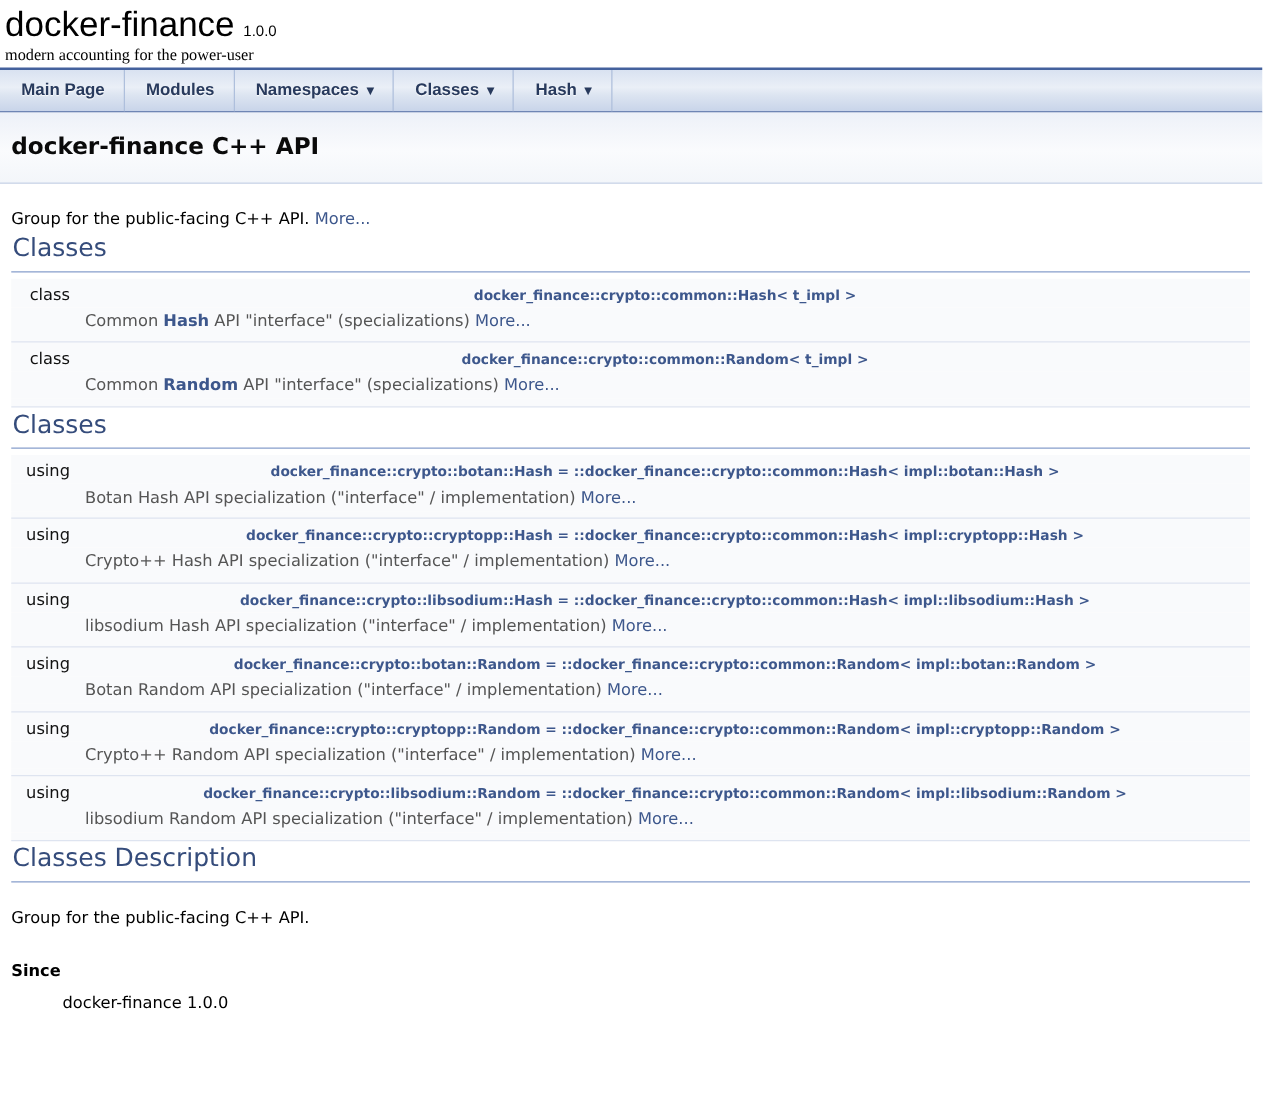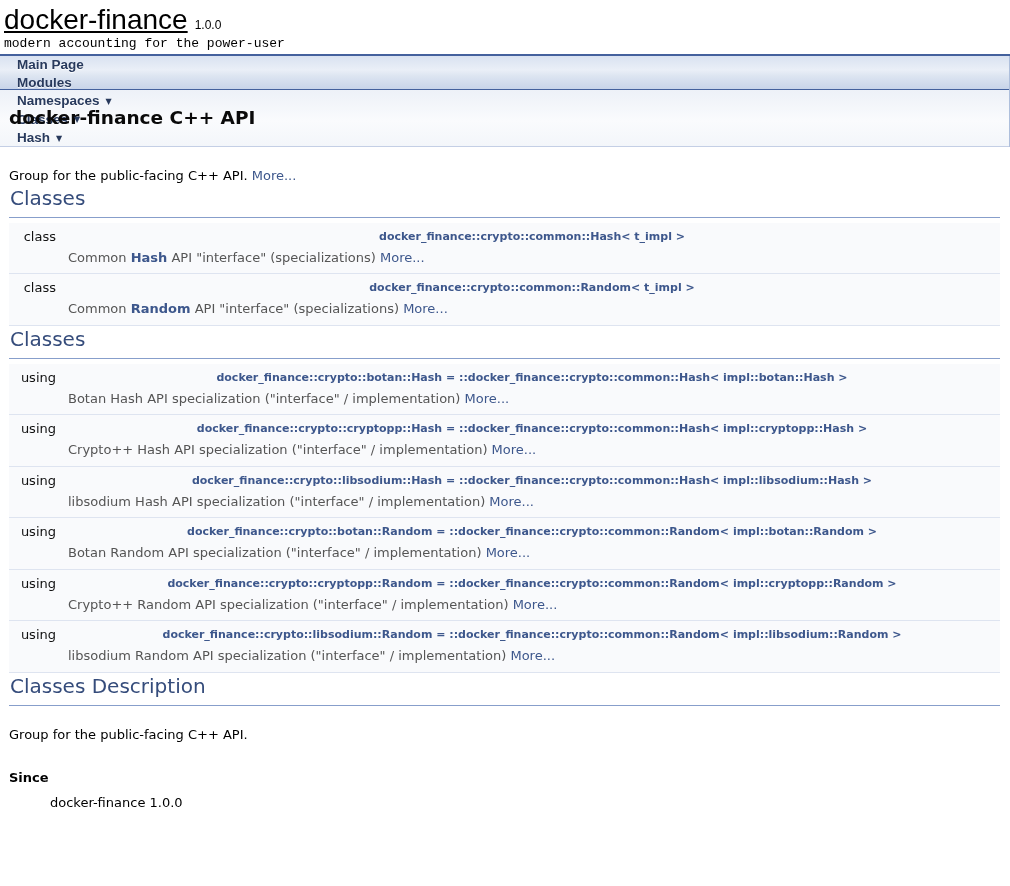--- a/index.html
+++ b/index.html
@@ -9,33 +9,32 @@
   }
   *{box-sizing:border-box;}
   html,body{margin:0;padding:0;background:#fff;}
   body{
     width:1010px; font:13px/1.35 "DejaVu Sans", sans-serif; color:#000;
   }
 
   
   #titlearea{padding:4px 0 2px 4px;}
   #projectname{
-    font-family:"Liberation Sans", sans-serif; font-size:28px; line-height:32px; color:#000;text-decoration:underline;
+    font-family:"Liberation Sans", sans-serif; font-size:28px; line-height:32px; color:#000;
   }
   #projectnumber{font-family:"Liberation Sans", sans-serif; font-size:12px; margin-left:7px;}
-  #projectbrief{font-family:Liberation Mono, monospace; font-size:13px; line-height:15px; padding-bottom:1px;}
+  #projectbrief{font-family:Liberation Serif, serif; font-size:13px; line-height:15px; padding-bottom:1px;}
 
   
   .tablist{
     list-style:none; margin:0; padding:0; display:flex;
     border-top:2px solid var(--c-nav-border);
     border-bottom:1px solid var(--c-nav-border);
     background:linear-gradient(180deg,#D9E2F1 0%, #EAEFF7 42%, #DDE5F1 60%, #C8D4E9 100%);
     height:36px;
-    flex-direction:column;
   }
   .tablist li{
     display:flex; align-items:center; padding:0 15px 0 17px; height:33px;
     border-right:1px solid #AEBFDC; cursor:pointer;
   }
   .tablist li span.tlabel{
     font-family:"Liberation Sans", sans-serif; font-weight:bold; font-size:13.5px;
     color:var(--c-tab-text); text-shadow:0 1px 1px #fff; white-space:nowrap;
   }
   .tablist li span.arrow{

